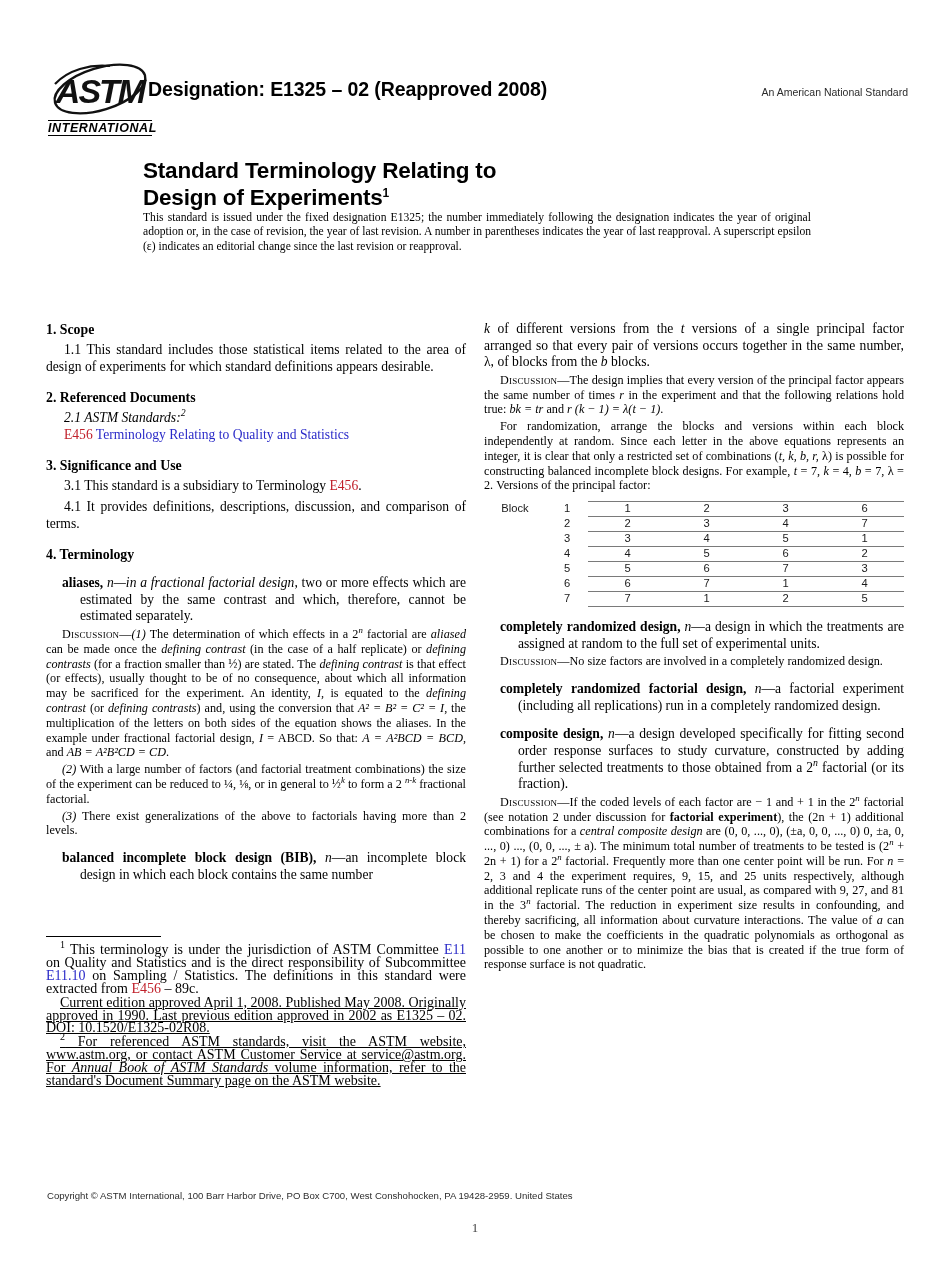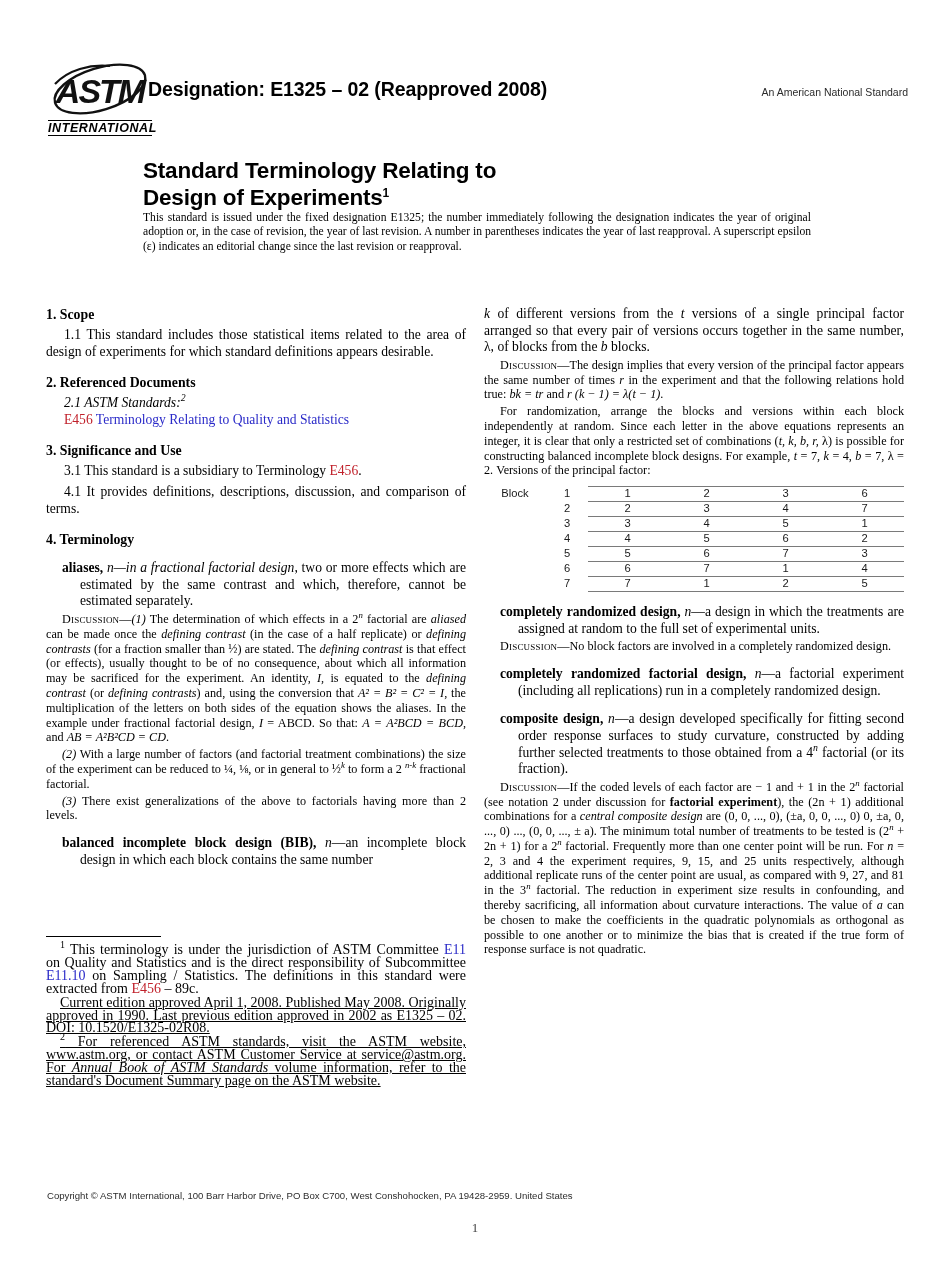--- a/index.html
+++ b/index.html
@@ -101,21 +101,21 @@
   .issued-note {
     width: 668px;
     font-size: 11.6px;
     line-height: 14.4px;
     text-align: justify;
   }
 
   
   .col {
     position: absolute;
-    top: 306px;
+    top: 321px;
     width: 420px;
     font-size: 13.6px;
     line-height: 16.6px;
     text-align: justify;
   }
   .col-left  { left: 46px; }
   .col-right { left: 484px; }
 
   h2.sec {
     font-family: "Liberation Serif", serif;
@@ -371,25 +371,25 @@
               <td class="cell">1</td>
               <td class="cell">2</td>
               <td class="cell">5</td>
             </tr>
           </tbody>
       </table>
     </div>
 
     <p class="term"><span class="tname">completely randomized design,</span> <span class="pos">n</span><span>—a design in which the treatments are assigned at random to the full set of experimental units.</span></p>
 
-    <p class="disc"><span class="disc-lead">Discussion</span><span>—No block factors are involved in a completely randomized design.</span></p>
+    <p class="disc"><span class="disc-lead">Discussion</span><span>—No size factors are involved in a completely randomized design.</span></p>
 
     <p class="term"><span class="tname">completely randomized factorial design,</span> <span class="pos">n</span><span>—a factorial experiment (including all replications) run in a completely randomized design.</span></p>
 
-    <p class="term"><span class="tname">composite design,</span> <span class="pos">n</span><span>—a design developed specifically for fitting second order response surfaces to study curvature, constructed by adding further selected treatments to those obtained from a 4</span><sup class="sm it">n</sup><span> factorial (or its fraction).</span></p>
+    <p class="term"><span class="tname">composite design,</span> <span class="pos">n</span><span>—a design developed specifically for fitting second order response surfaces to study curvature, constructed by adding further selected treatments to those obtained from a 2</span><sup class="sm it">n</sup><span> factorial (or its fraction).</span></p>
 
     <p class="disc"><span class="disc-lead">Discussion</span><span>—If the coded levels of each factor are − 1 and + 1 in the 2</span><sup class="sm it">n</sup><span> factorial (see notation 2 under discussion for </span><span class="bd">factorial experiment</span><span>), the (2n  + 1) additional combinations for a </span><span class="it">central composite design</span><span> are (0, 0, ..., 0), (±a, 0, 0, ..., 0) 0, ±a, 0, ..., 0) ..., (0, 0, ..., ± a). The minimum total number of treatments to be tested is (2</span><sup class="sm it">n</sup><span>  + 2n  + 1) for a 2</span><sup class="sm it">n</sup><span> factorial. Frequently more than one center point will be run. For </span><span class="it">n</span><span>  = 2, 3 and 4 the experiment requires, 9, 15, and 25 units respectively, although additional replicate runs of the center point are usual, as compared with 9, 27, and 81 in the 3</span><sup class="sm it">n</sup><span> factorial. The reduction in experiment size results in confounding, and thereby sacrificing, all information about curvature interactions. The value of </span><span class="it">a</span><span> can be chosen to make the coefficients in the quadratic polynomials as orthogonal as possible to one another or to minimize the bias that is created if the true form of response surface is not quadratic.</span></p>
   </div>
 
   <div class="footnotes">
     <div class="fn-rule"></div>
     <p><sup class="sm">1</sup><span> This terminology is under the jurisdiction of ASTM Committee </span><span class="lnk-blue">E11</span><span> on Quality and Statistics and is the direct responsibility of Subcommittee </span><span class="lnk-blue">E11.10</span><span> on Sampling / Statistics. The definitions in this standard were extracted from </span><span class="lnk-red">E456</span><span> – 89c.</span></p>
     <p>Current edition approved April 1, 2008. Published May 2008. Originally approved in 1990. Last previous edition approved in 2002 as E1325 – 02. DOI: 10.1520/E1325-02R08.</p>
     <p><sup class="sm">2</sup><span> For referenced ASTM standards, visit the ASTM website, www.astm.org, or contact ASTM Customer Service at service@astm.org. For </span><span class="it">Annual Book of ASTM Standards</span><span> volume information, refer to the standard's Document Summary page on the ASTM website.</span></p>
   </div>

